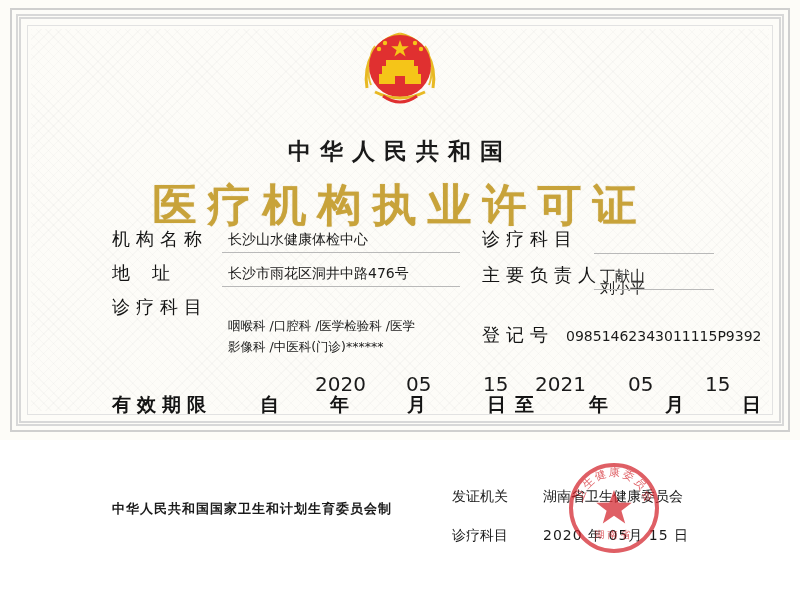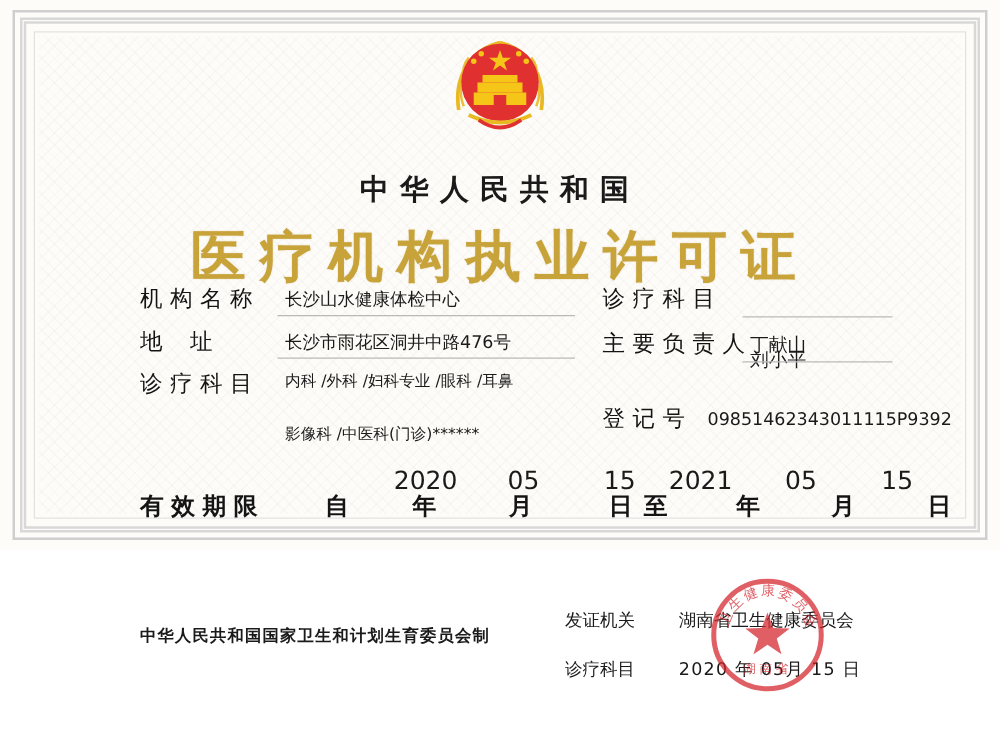--- a/index.html
+++ b/index.html
@@ -296,21 +296,21 @@
   <div class="fields">
     <div class="label l-org">机构名称</div>
     <div class="value v-org">长沙山水健康体检中心</div>
     <div class="underline-line" style="left:222px; top:27px; width:238px;"></div>
 
     <div class="label l-addr">地址</div>
     <div class="value v-addr">长沙市雨花区洞井中路476号</div>
     <div class="underline-line" style="left:222px; top:61px; width:238px;"></div>
 
     <div class="label l-dept">诊疗科目</div>
-    <div class="value v-dept1 small">内科 /外科 /妇科专业 /眼科 /耳鼻</div>
+    <div class="value v-dept2 small">咽喉科 /口腔科 /医学检验科 /医学</div>
     <div class="value v-dept3 small">影像科 /中医科(门诊)******</div>
 
     <div class="label l-legal">诊疗科目</div>
     <div class="value v-legal">刘小平</div>
     <div class="underline-line" style="left:594px; top:28px; width:120px;"></div>
 
     <div class="label l-chief">主要负责人</div>
     <div class="value v-chief">丁献山</div>
     <div class="underline-line" style="left:594px; top:64px; width:120px;"></div>
 

